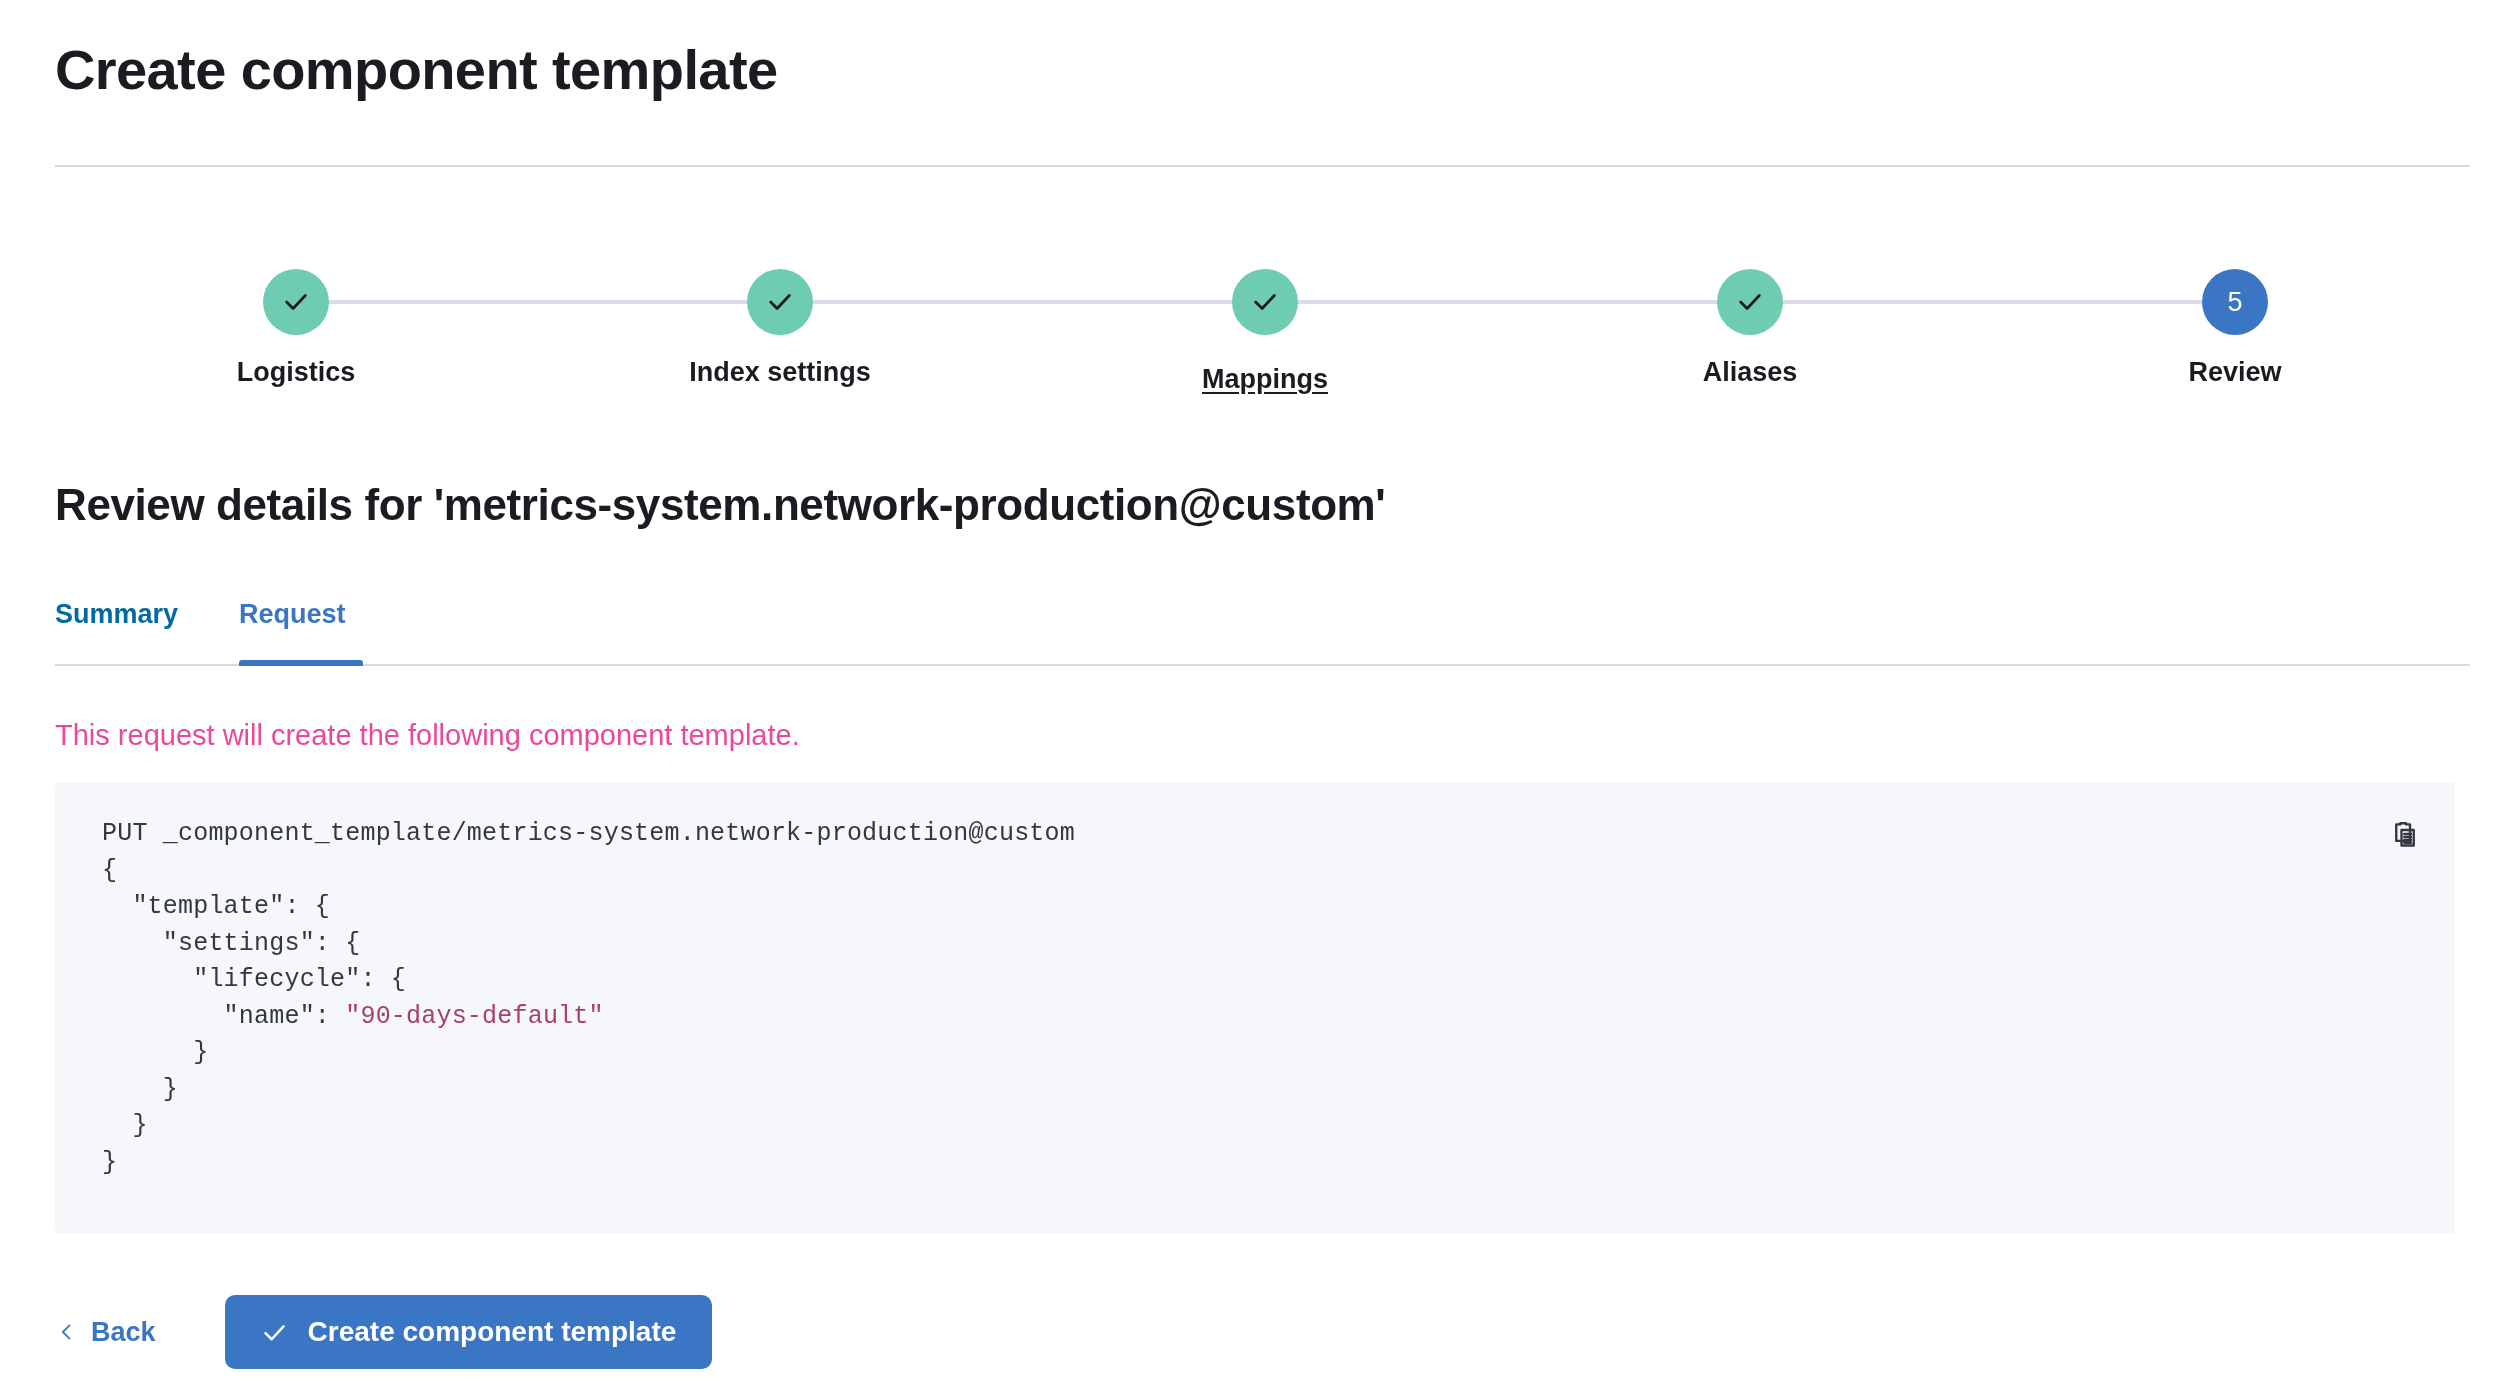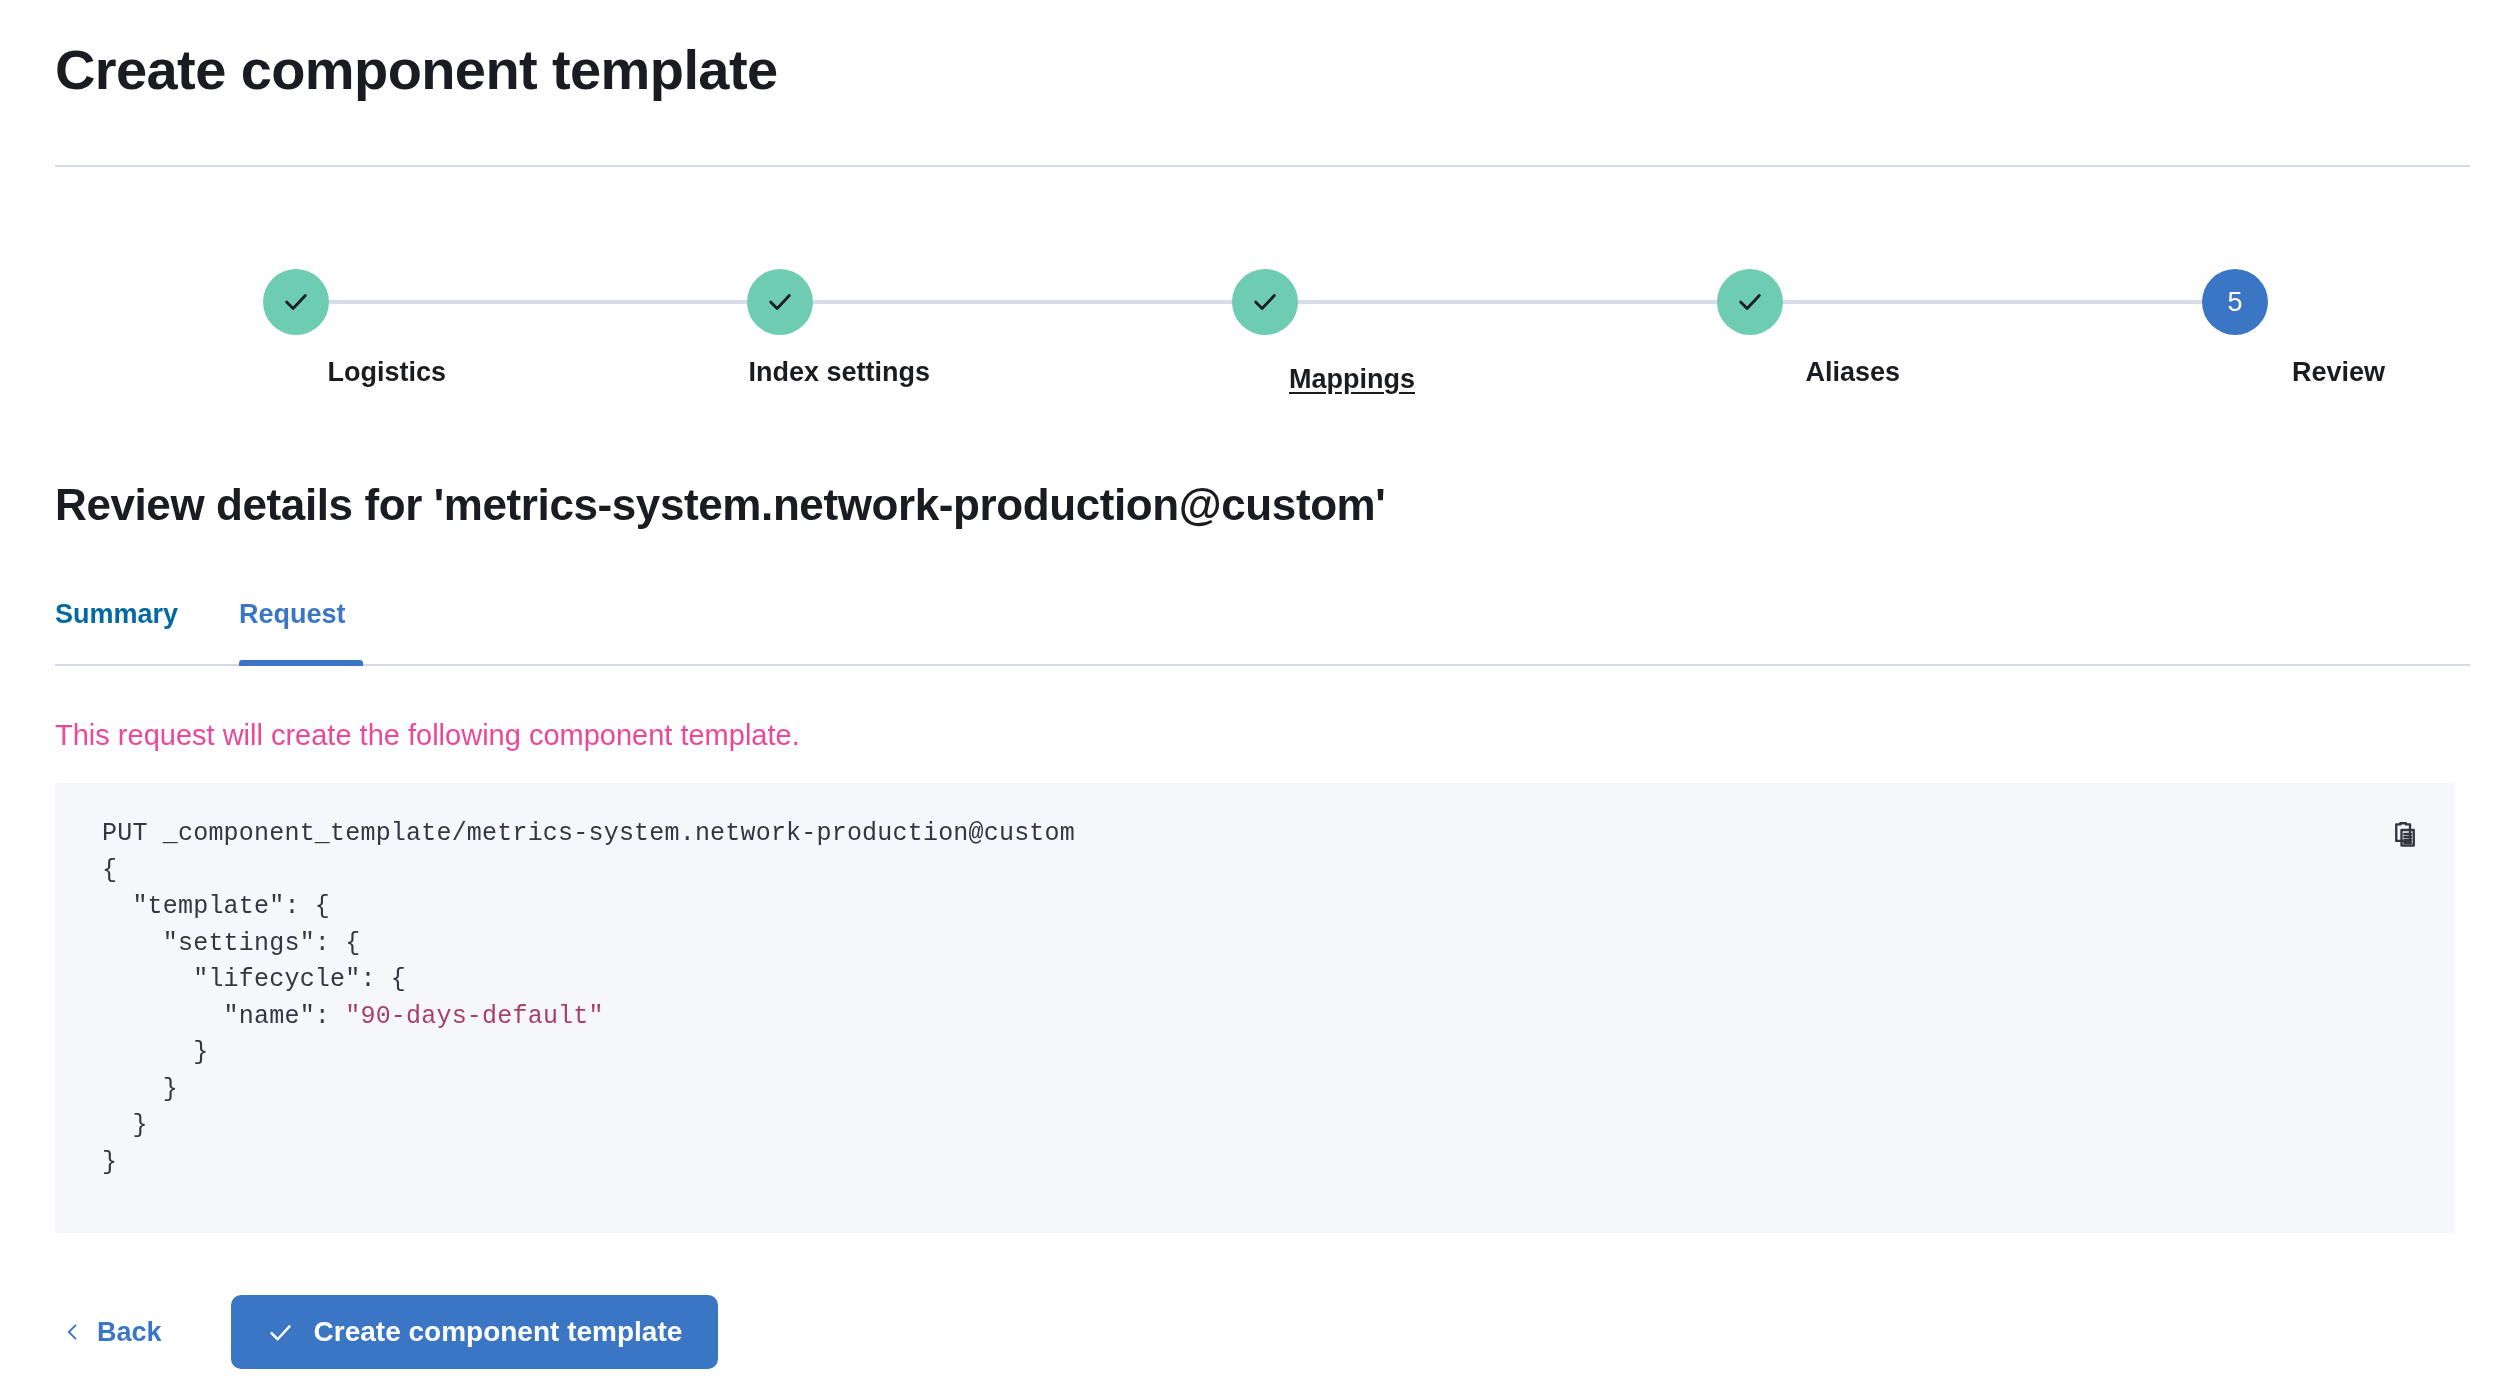--- a/index.html
+++ b/index.html
@@ -90,21 +90,20 @@
     line-height: 1;
   }
 
   .step-label {
     margin-top: 21px;
     font-size: 27px;
     line-height: 32px;
     font-weight: 700;
     color: #1A1C21;
     white-space: nowrap;
-    text-align: right;
   }
   .step-label.linked { text-decoration: underline; text-underline-offset: 4px; margin-top: 28px; }
 
   
   .section-title {
     position: absolute;
     left: 55px;
     top: 478px;
     font-size: 44px;
     line-height: 54px;
@@ -206,21 +205,21 @@
     background: none;
     border: none;
     padding: 0;
     cursor: pointer;
   }
   .copy-btn svg { width: 30px; height: 30px; display: block; }
 
   
   .footer {
     position: absolute;
-    left: 55px;
+    left: 49px;
     top: 1295px;
     height: 74px;
     display: flex;
     align-items: center;
   }
 
   .back-link {
     display: flex;
     align-items: center;
     gap: 14px;

